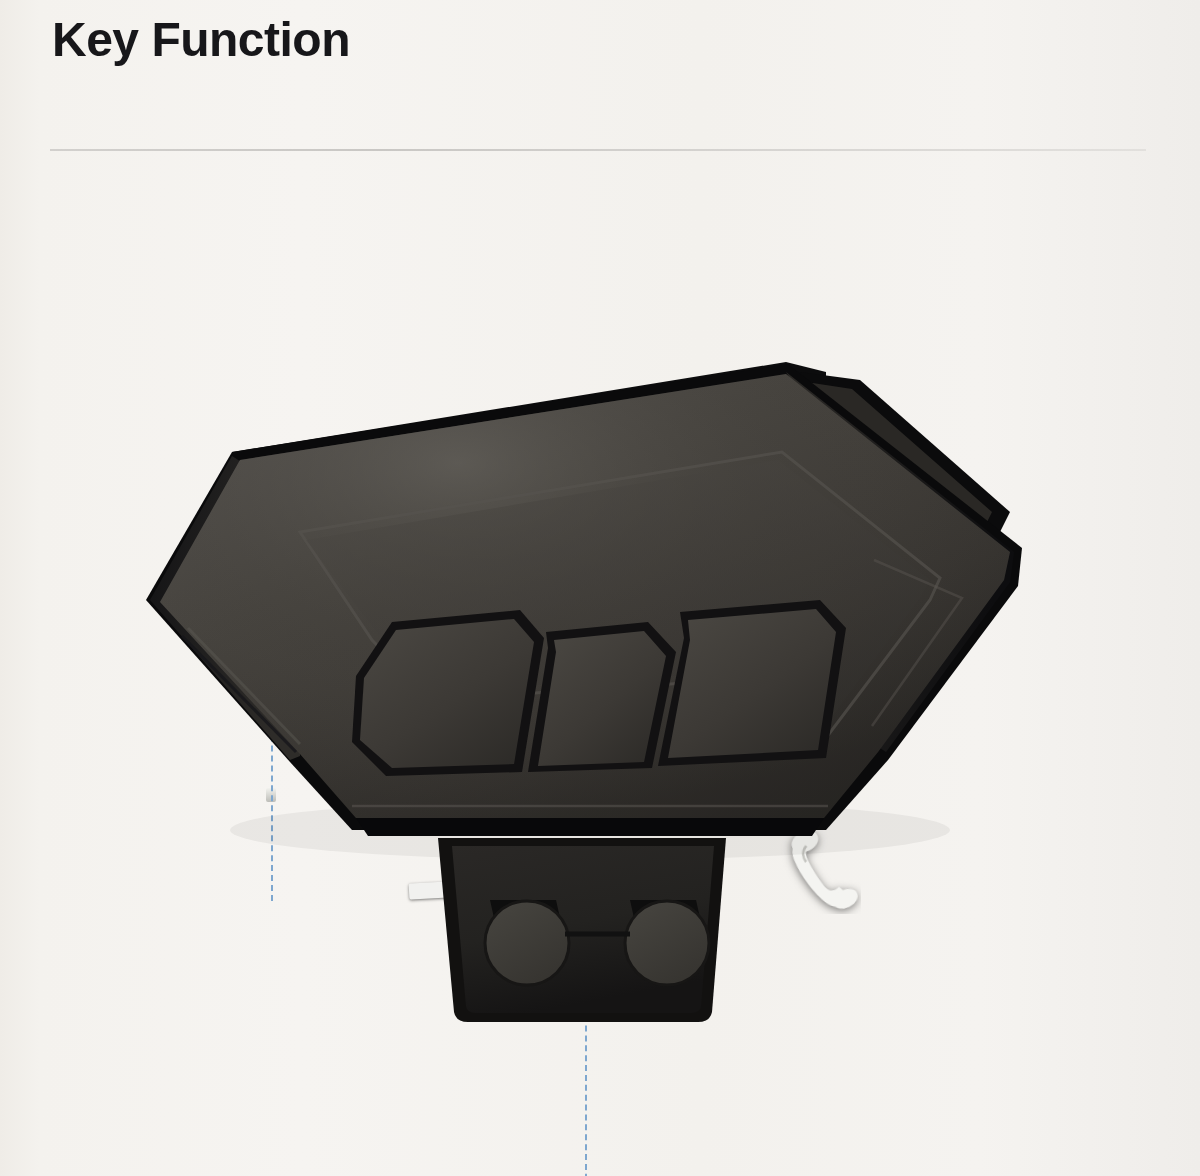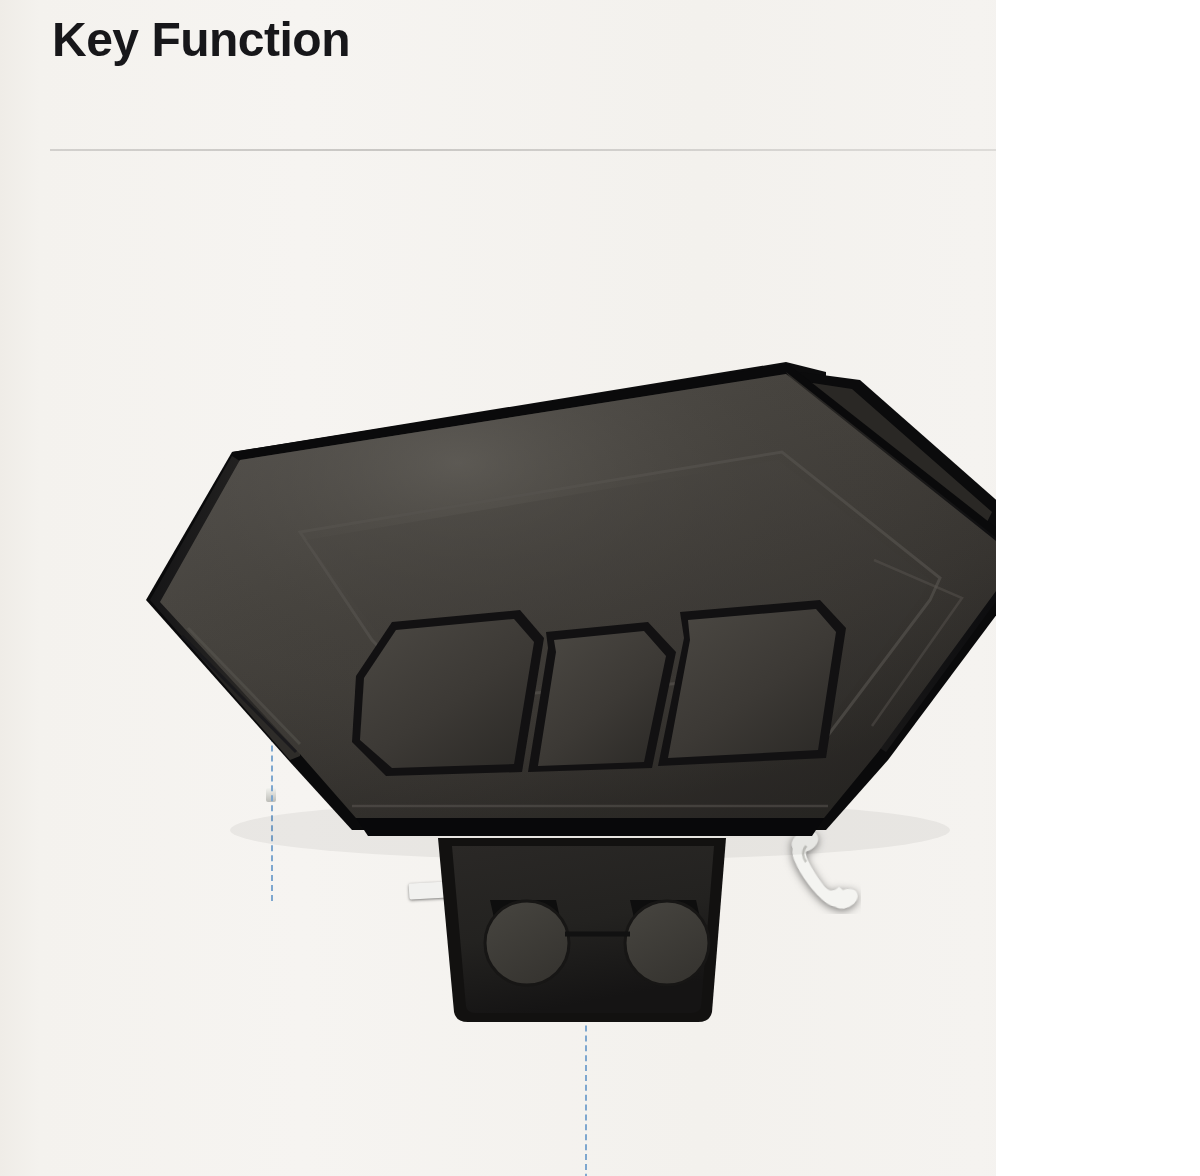--- a/index.html
+++ b/index.html
@@ -6,21 +6,21 @@
   html, body {
     margin: 0;
     padding: 0;
     background: #ffffff;
   }
   body {
     font-family: "Liberation Sans", sans-serif;
   }
   #page {
     position: relative;
-    width: 996px;
+    width: 1200px;
     height: 1176px;
     overflow: hidden;
     background: #f4f2ef;
   }
   
   #page::before {
     content: "";
     position: absolute;
     inset: 0;
     background:

